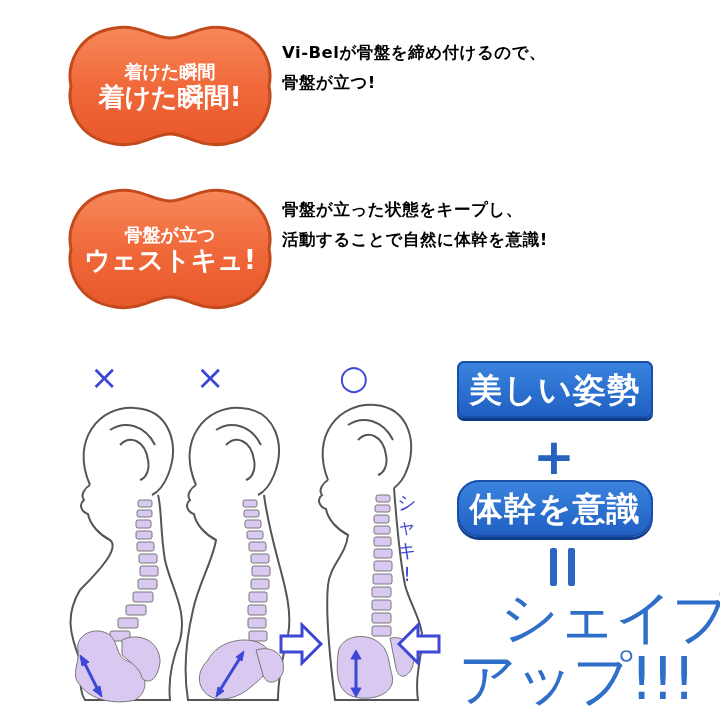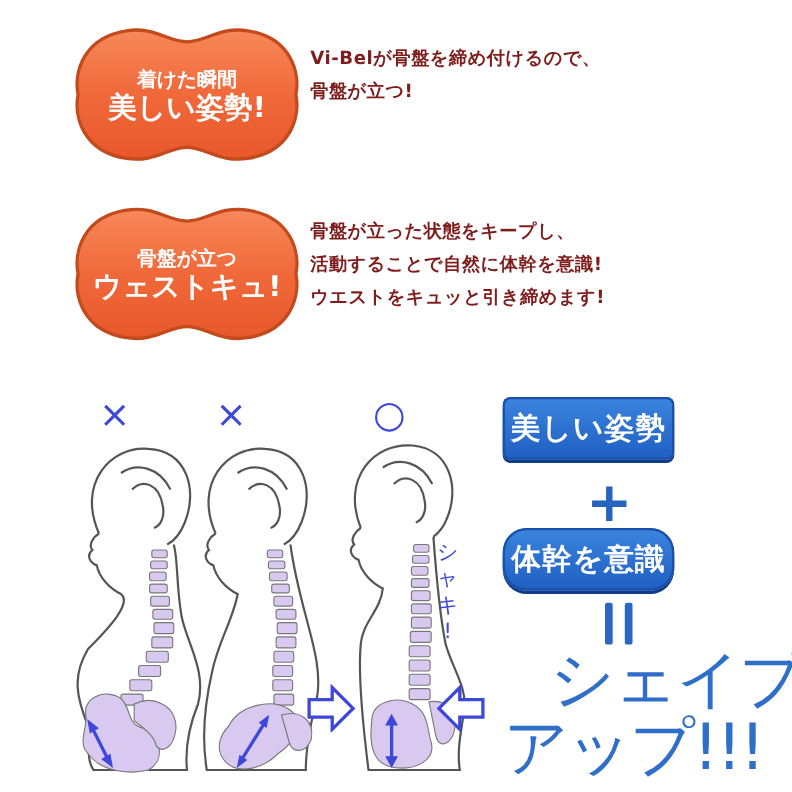--- a/index.html
+++ b/index.html
@@ -3,27 +3,27 @@
 <meta charset="utf-8">
 <style>
   html, body { margin: 0; padding: 0; background: #ffffff; }
   body { width: 720px; height: 720px; position: relative; overflow: hidden;
          font-family: "DejaVu Sans", sans-serif; color: #333333; }
   .blob { position: absolute; width: 210px; height: 128px; }
   .blob svg { position: absolute; left: 0; top: 0; }
   .blob-text { position: absolute; left: 0; right: 0; text-align: center; color: #ffffff; font-weight: bold; }
   .blob-small { top: 38px; font-size: 18px; }
   .blob-big { top: 58px; font-size: 26px; letter-spacing: 0px; }
-  .desc { position: absolute; left: 282px; font-size: 16.5px; font-weight: bold; color: #7f1d1d; line-height: 30px; letter-spacing: 0.5px; }
+  .desc { position: absolute; left: 282px; font-size: 16.5px; font-weight: bold; color: #000000; line-height: 30px; letter-spacing: 0.5px; }
   .desc div { white-space: nowrap; }
   .mark { position: absolute; color: #3d47d8; font-size: 34px; line-height: 34px; }
   .figure { position: absolute; }
-  .bluebox { position: absolute; left: 457px; width: 156px; height: 57px; border-radius: 7px;
+  .bluebox { position: absolute; left: 457px; width: 196px; height: 57px; border-radius: 7px;
              background: linear-gradient(#3b84de, #1f5fc2); box-shadow: 0 3px 0 #0e3c87, inset 0 0 0 2px #1a4ea8;
-             color: #ffffff; font-weight: bold; font-size: 27px; text-align: center; line-height: 57px; letter-spacing: 1px; }
+             color: #ffffff; font-weight: bold; font-size: 33px; text-align: center; line-height: 57px; letter-spacing: 1px; }
   .plus { position: absolute; left: 533px; top: 432px; color: #2663bf; font-size: 50px; line-height: 50px; font-weight: bold; }
   .equals { position: absolute; left: 546px; top: 548px; width: 36px; height: 40px; }
   .equals span { position: absolute; top: 0; width: 7px; height: 38px; background: #2b67c2; border-radius: 2px; }
   .shape-text { position: absolute; left: 458px; color: #2f6fc9; font-size: 58px; line-height: 62px; font-weight: normal; letter-spacing: -2px; white-space: nowrap; }
   .shaki { position: absolute; left: 394px; top: 490px; width: 26px; color: #3d47d8; font-size: 19px; line-height: 24px; text-align: center; }
   .arrow { position: absolute; }
 </style>
 </head>
 <body>
 
@@ -32,21 +32,21 @@
     <defs>
       <linearGradient id="og1" x1="0" y1="0" x2="0" y2="1">
         <stop offset="0" stop-color="#f7885a"></stop>
           <stop offset="0.5" stop-color="#f0693a"></stop>
           <stop offset="1" stop-color="#e8582b"></stop>
       </linearGradient>
     </defs>
     <path d="M50,6 C75,2 88,16 105,16 C122,16 135,2 160,6 C200,12 208,45 204,64 C208,83 200,116 160,122 C135,126 122,112 105,112 C88,112 75,126 50,122 C10,116 2,83 6,64 C2,45 10,12 50,6 Z" fill="url(#og1)" stroke="#c24a1d" stroke-width="3"></path>
   </svg>
   <div class="blob-text blob-small">着けた瞬間</div>
-  <div class="blob-text blob-big">美しい姿勢!</div>
+  <div class="blob-text blob-big">着けた瞬間!</div>
 </div>
 
 <div class="desc" style="top:38px;">
   <div>Vi-Belが骨盤を締め付けるので、</div>
   <div>骨盤が立つ!</div>
 </div>
 
 <div class="blob" style="left:65px; top:185px;">
   <svg width="210" height="128" viewBox="0 0 210 128">
     <defs>
@@ -58,21 +58,20 @@
     </defs>
     <path d="M50,6 C75,2 88,16 105,16 C122,16 135,2 160,6 C200,12 208,45 204,64 C208,83 200,116 160,122 C135,126 122,112 105,112 C88,112 75,126 50,122 C10,116 2,83 6,64 C2,45 10,12 50,6 Z" fill="url(#og2)" stroke="#c24a1d" stroke-width="3"></path>
   </svg>
   <div class="blob-text blob-small">骨盤が立つ</div>
   <div class="blob-text blob-big">ウェストキュ!</div>
 </div>
 
 <div class="desc" style="top:195px;">
   <div>骨盤が立った状態をキープし、</div>
   <div>活動することで自然に体幹を意識!</div>
-  <div>ウエストをキュッと引き締めます!</div>
 </div>
 
 <div class="mark" style="left:90px; top:360px;">×</div>
 <div class="mark" style="left:196px; top:360px;">×</div>
 <div class="mark" style="left:339px; top:360px;">○</div>
 
 <svg class="figure" style="left:60px; top:400px;" width="130" height="310" viewBox="0 0 130 310">
   <g fill="none" stroke="#555" stroke-width="2">
     <path d="M30,85 C10,40 40,5 75,8 C110,10 120,45 108,75 C104,85 98,92 92,95"></path>
     <path d="M30,85 C25,88 20,95 24,100 C18,105 22,112 28,114 C30,125 40,135 50,140 C60,148 40,170 20,190 C5,215 10,235 20,260 C22,275 18,290 25,300 L110,300 C108,280 112,260 120,240 C128,210 110,185 105,160 C100,130 102,110 98,95"></path>

